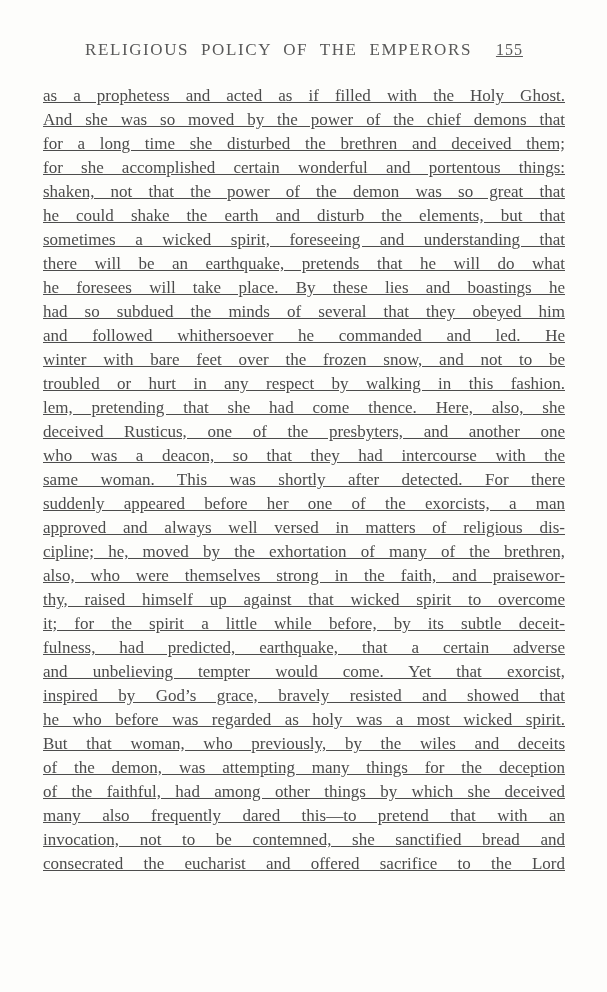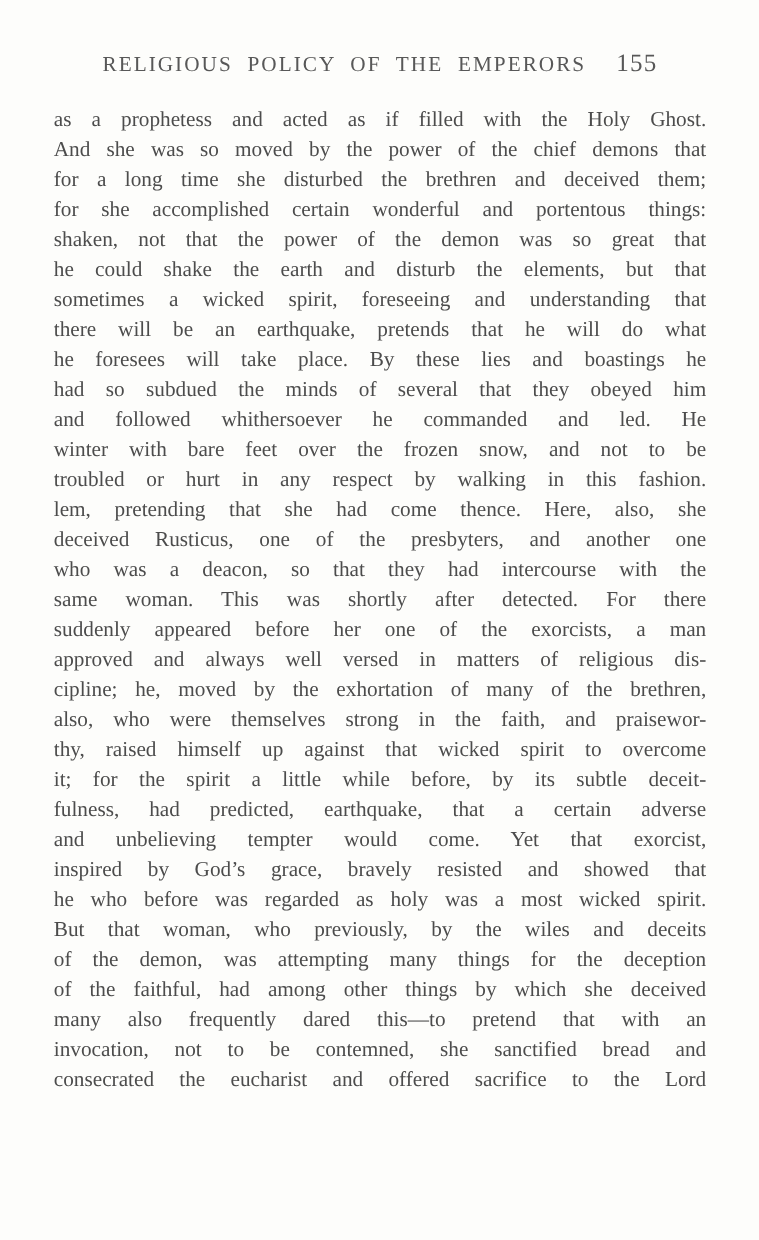--- a/index.html
+++ b/index.html
@@ -30,40 +30,42 @@
     justify-content: center;
     align-items: center;
     gap: 24px;
     color: var(--header-ink);
     font-size: 17px;
     letter-spacing: 1.6px;
     word-spacing: 6px;
     white-space: nowrap;
   }
   .running-header .pagenum {
-    font-size: 20px;
+    font-size: 16px;
     letter-spacing: 1px;
     word-spacing: normal;
+    text-decoration: underline;
   }
   .text-block {
     position: absolute;
     top: 84px;
     left: 43px;
     width: 522px;
     color: var(--ink);
     font-size: 17px;
     line-height: 24px;
   }
   .text-block .line {
     text-align: justify;
     text-align-last: justify;
     text-justify: inter-word;
     white-space: normal;
     height: 24px;
     overflow: visible;
+    text-decoration: underline;
   }
 </style>
 </head>
 <body>
 
 <div class="page">
   <div class="running-header">
     <span class="title">RELIGIOUS POLICY OF THE EMPERORS</span>
     <span class="pagenum">155</span>
   </div>

